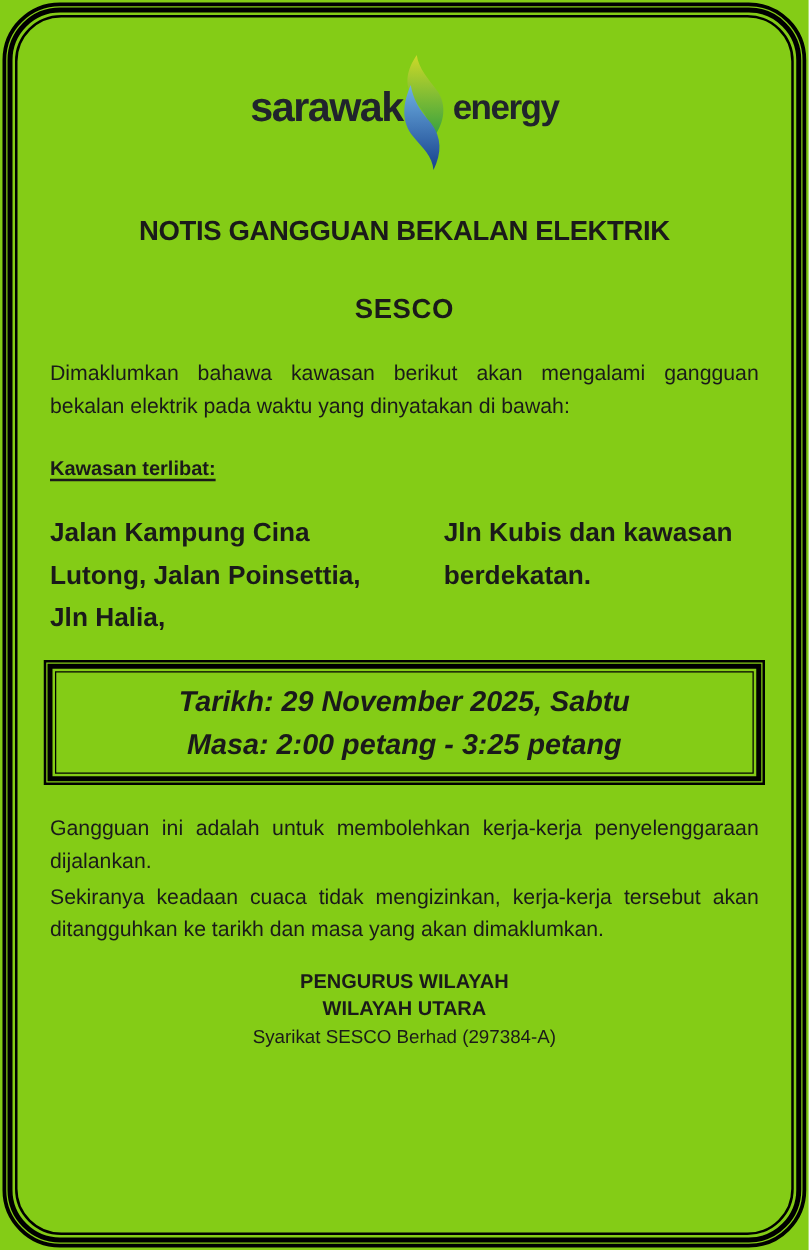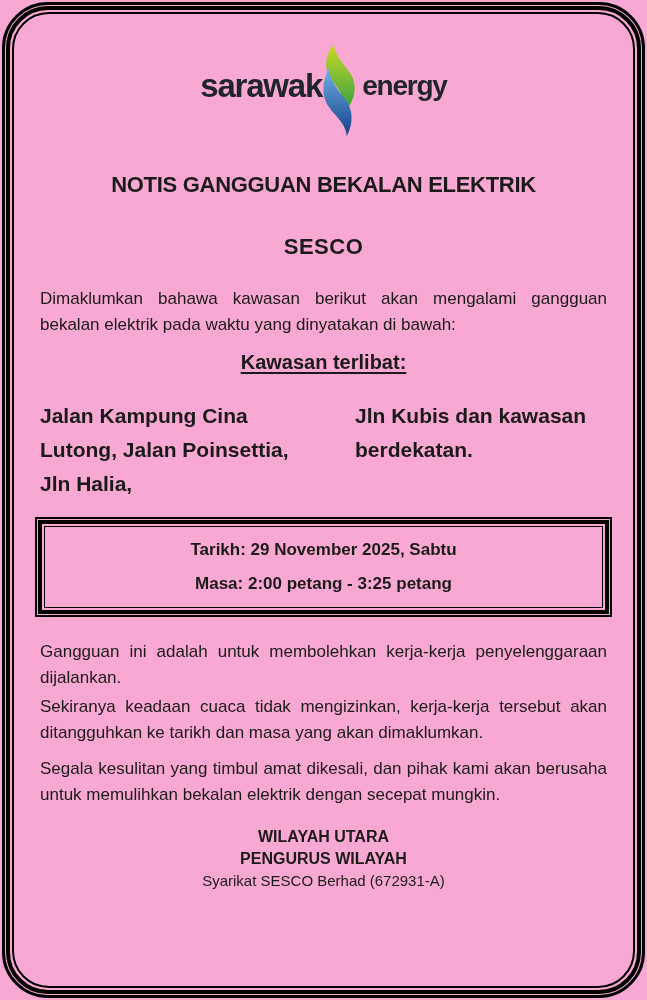--- a/index.html
+++ b/index.html
@@ -1,19 +1,19 @@
 <!DOCTYPE html>
 <html><head>
 <meta charset="utf-8">
 <style>
   * { margin: 0; padding: 0; box-sizing: border-box; }
   html, body { width: 647px; height: 1000px; background: #ffffff; overflow: hidden; }
   body { font-family: "Liberation Sans", sans-serif; color: #1a1a1a; }
 
-  .page { position: relative; width: 647px; height: 1000px; background: #f9a8d4; }
+  .page { position: relative; width: 647px; height: 1000px; background: #84cc16; }
 
   
   .frame-outer {
     position: absolute; inset: 2px;
     border: 3px solid #000; border-radius: 46px;
   }
   .frame-mid {
     position: absolute; inset: 1px;
     border: 4px solid #000; border-radius: 42px;
   }
@@ -44,38 +44,38 @@
     margin-top: 36px; text-align: center;
     font-size: 22px; font-weight: 700; letter-spacing: 0.5px;
   }
 
   .para {
     font-size: 17px; line-height: 26px; text-align: justify;
   }
   .intro { margin-top: 26px; }
 
   .areas-heading {
-    margin-top: 13px; text-align: center;
-    font-size: 20px; font-weight: 700;
+    margin-top: 29px; 
+    font-size: 16px; font-weight: 700;
     text-decoration: underline; text-underline-offset: 3px;
     text-decoration-thickness: 2px;
   }
 
   .areas-row { margin-top: 25px; display: flex; }
   .areas-col {
     font-size: 21px; font-weight: 700; line-height: 34px;
   }
   .areas-col.col1 { width: 270px; }
   .areas-col.col2 { margin-left: 45px; width: 250px; }
 
   
   .notice-box { margin: 16px -5px 0 -5px; border: 2px solid #000; padding: 1px; }
   .notice-box-mid { border: 4px solid #000; padding: 2px; }
   .notice-box-inner { border: 1px solid #000; padding: 6px 4px; text-align: center; }
-  .schedule-line { font-size: 17px; font-weight: 700; line-height: 34px; }
+  .schedule-line { font-size: 23px; font-weight: 700; line-height: 34px; font-style: italic; }
 
   .body-para-1 { margin-top: 22px; }
   .body-para-2 { margin-top: 3px; }
   .body-para-3 { margin-top: 10px; }
 
   .contact { margin-top: 17px; text-align: center; font-size: 17px; line-height: 26px; }
 
   .footer { margin-top: 18px; text-align: center; }
   .footer-bold { font-size: 16px; font-weight: 700; line-height: 22px; }
   .footer-reg { font-size: 15px; line-height: 21px; }
@@ -126,27 +126,26 @@
             <div class="notice-box-mid">
               <div class="notice-box-inner">
                 <div class="schedule-line">Tarikh: 29 November 2025, Sabtu</div>
                 <div class="schedule-line">Masa: 2:00 petang - 3:25 petang</div>
               </div>
             </div>
           </div>
 
           <p class="para body-para-1">Gangguan ini adalah untuk membolehkan kerja-kerja penyelenggaraan dijalankan.</p>
           <p class="para body-para-2">Sekiranya keadaan cuaca tidak mengizinkan, kerja-kerja tersebut akan ditangguhkan ke tarikh dan masa yang akan dimaklumkan.</p>
-          <p class="para body-para-3">Segala kesulitan yang timbul amat dikesali, dan pihak kami akan berusaha untuk memulihkan bekalan elektrik dengan secepat mungkin.</p>
 
 
           <div class="footer">
+            <div class="footer-bold">PENGURUS WILAYAH</div>
             <div class="footer-bold">WILAYAH UTARA</div>
-            <div class="footer-bold">PENGURUS WILAYAH</div>
-            <div class="footer-reg">Syarikat SESCO Berhad (672931-A)</div>
+            <div class="footer-reg">Syarikat SESCO Berhad (297384-A)</div>
           </div>
 
         </div>
 
       </div>
     </div>
   </div>
 </div>
 
 </body></html>

